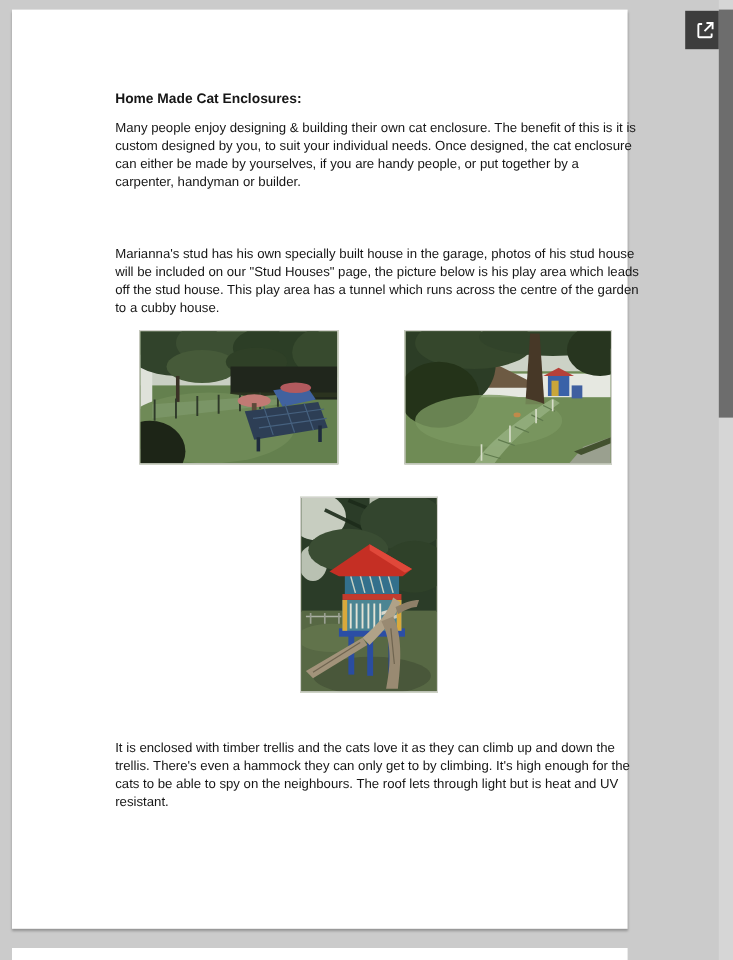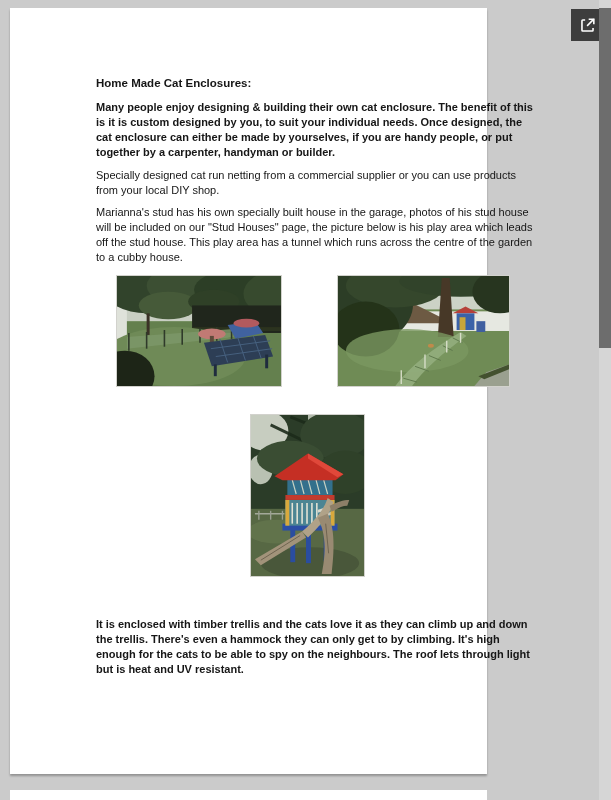--- a/index.html
+++ b/index.html
@@ -6,40 +6,40 @@
   body {
     width: 611px; height: 800px;
     background: #cbcbcb;
     font-family: "Liberation Sans", sans-serif;
     overflow: hidden;
   }
   .viewer { position: relative; width: 611px; height: 800px; background: #cbcbcb; }
 
   
   .page {
-    position: absolute; left: 10px; width: 477px; background: #ffffff;
+    position: absolute; left: 10px; width: 477px; background: #ffffff; padding-left: 36px;
   }
   .page-1 {
     top: 8px; height: 766px;
     box-shadow: 0 2px 2px rgba(0,0,0,0.28);
   }
   .page-2 { top: 790px; height: 10px; }
 
   
   .tblock {
     position: absolute; left: 86px; width: 438px;
     font-size: 11px; line-height: 15px; color: #161616;
     margin: 0; letter-spacing: 0;
   }
   .doc-heading { top: 68px; font-size: 11.5px; font-weight: bold; }
-  .p1 { top: 92px; font-weight: bold; }
+  .p1 { top: 92px; }
   .p2 { top: 160px; }
   .p3 { top: 197px; }
   .p4 { top: 583px; }
-  .p5 { top: 609px; font-weight: bold; }
+  .p5 { top: 609px; }
 
   
   .photo {
     position: absolute; margin: 0; padding: 0;
     border: 1px solid #d2d2cd; box-sizing: border-box;
     background: #7b8f63; overflow: hidden;
   }
   .photo svg { display: block; width: 100%; height: 100%; }
   .photo-1 { left: 106px; top: 267px; width: 166px; height: 112px; }
   .photo-2 { left: 327px; top: 267px; width: 173px; height: 112px; }
@@ -65,21 +65,20 @@
 </style>
 </head>
 <body>
 
 <div class="viewer">
 
   <div class="page page-1">
 
     <h1 class="tblock doc-heading">Home Made Cat Enclosures:</h1>
     <p class="tblock p1">Many people enjoy designing &amp; building their own cat enclosure. The benefit of this is it is custom designed by you, to suit your individual needs. Once designed, the cat enclosure can either be made by yourselves, if you are handy people, or put together by a carpenter, handyman or builder.</p>
-    <p class="tblock p2">Specially designed cat run netting from a commercial supplier or you can use products from your local DIY shop.</p>
     <p class="tblock p3">Marianna's stud has his own specially built house in the garage, photos of his stud house will be included on our "Stud Houses" page, the picture below is his play area which leads off the stud house. This play area has a tunnel which runs across the centre of the garden to a cubby house.</p>
 
     <figure class="photo photo-1" aria-label="Fenced garden play area with low mesh cat run, play tables and ramp beside a dark stone wall">
       <svg viewBox="0 0 166 112" preserveAspectRatio="none" aria-hidden="true">
         <rect width="166" height="112" fill="#64804e"></rect>
         <rect width="166" height="46" fill="#c9cfc3"></rect>
         <rect x="0" y="20" width="10" height="46" fill="#dfe2da"></rect>
         <ellipse cx="30" cy="14" rx="42" ry="24" fill="#31432b"></ellipse>
         <ellipse cx="76" cy="10" rx="46" ry="22" fill="#3c4f33"></ellipse>
         <ellipse cx="120" cy="14" rx="42" ry="20" fill="#2c3e26"></ellipse>

